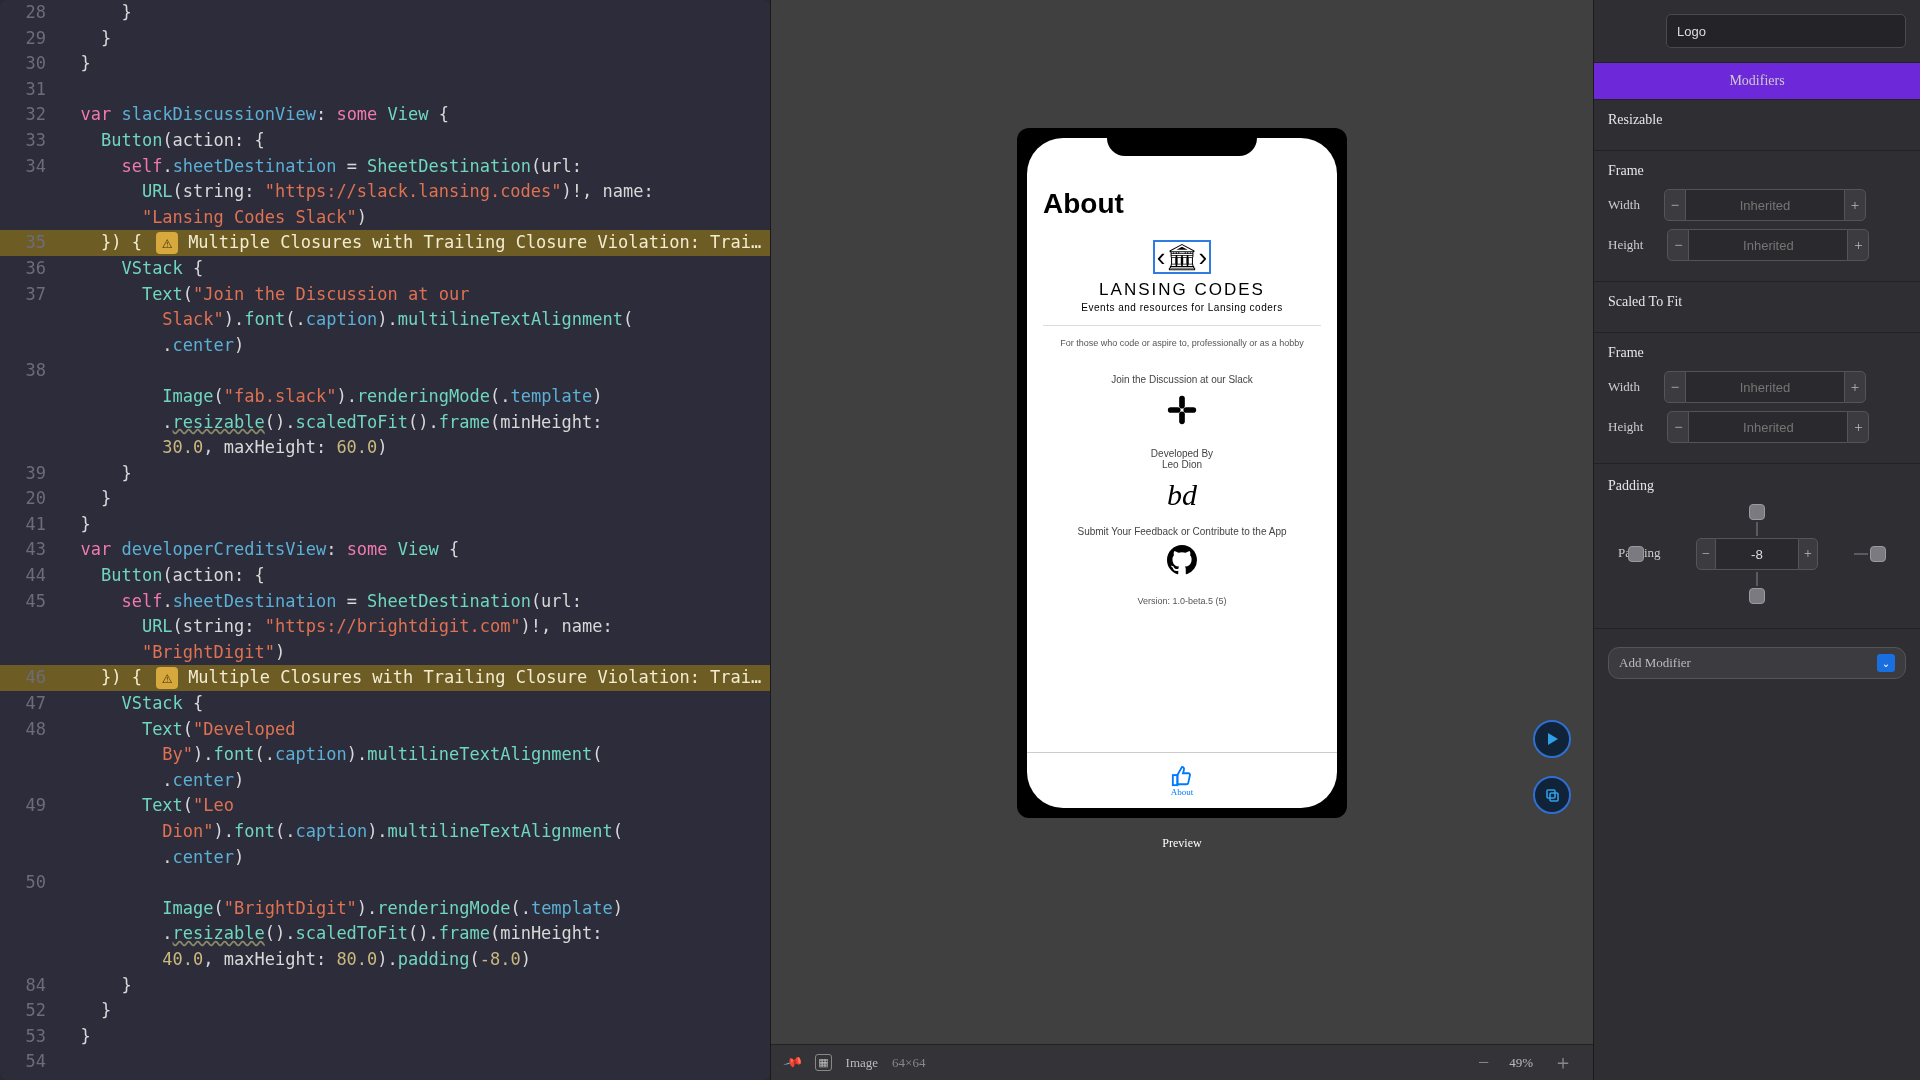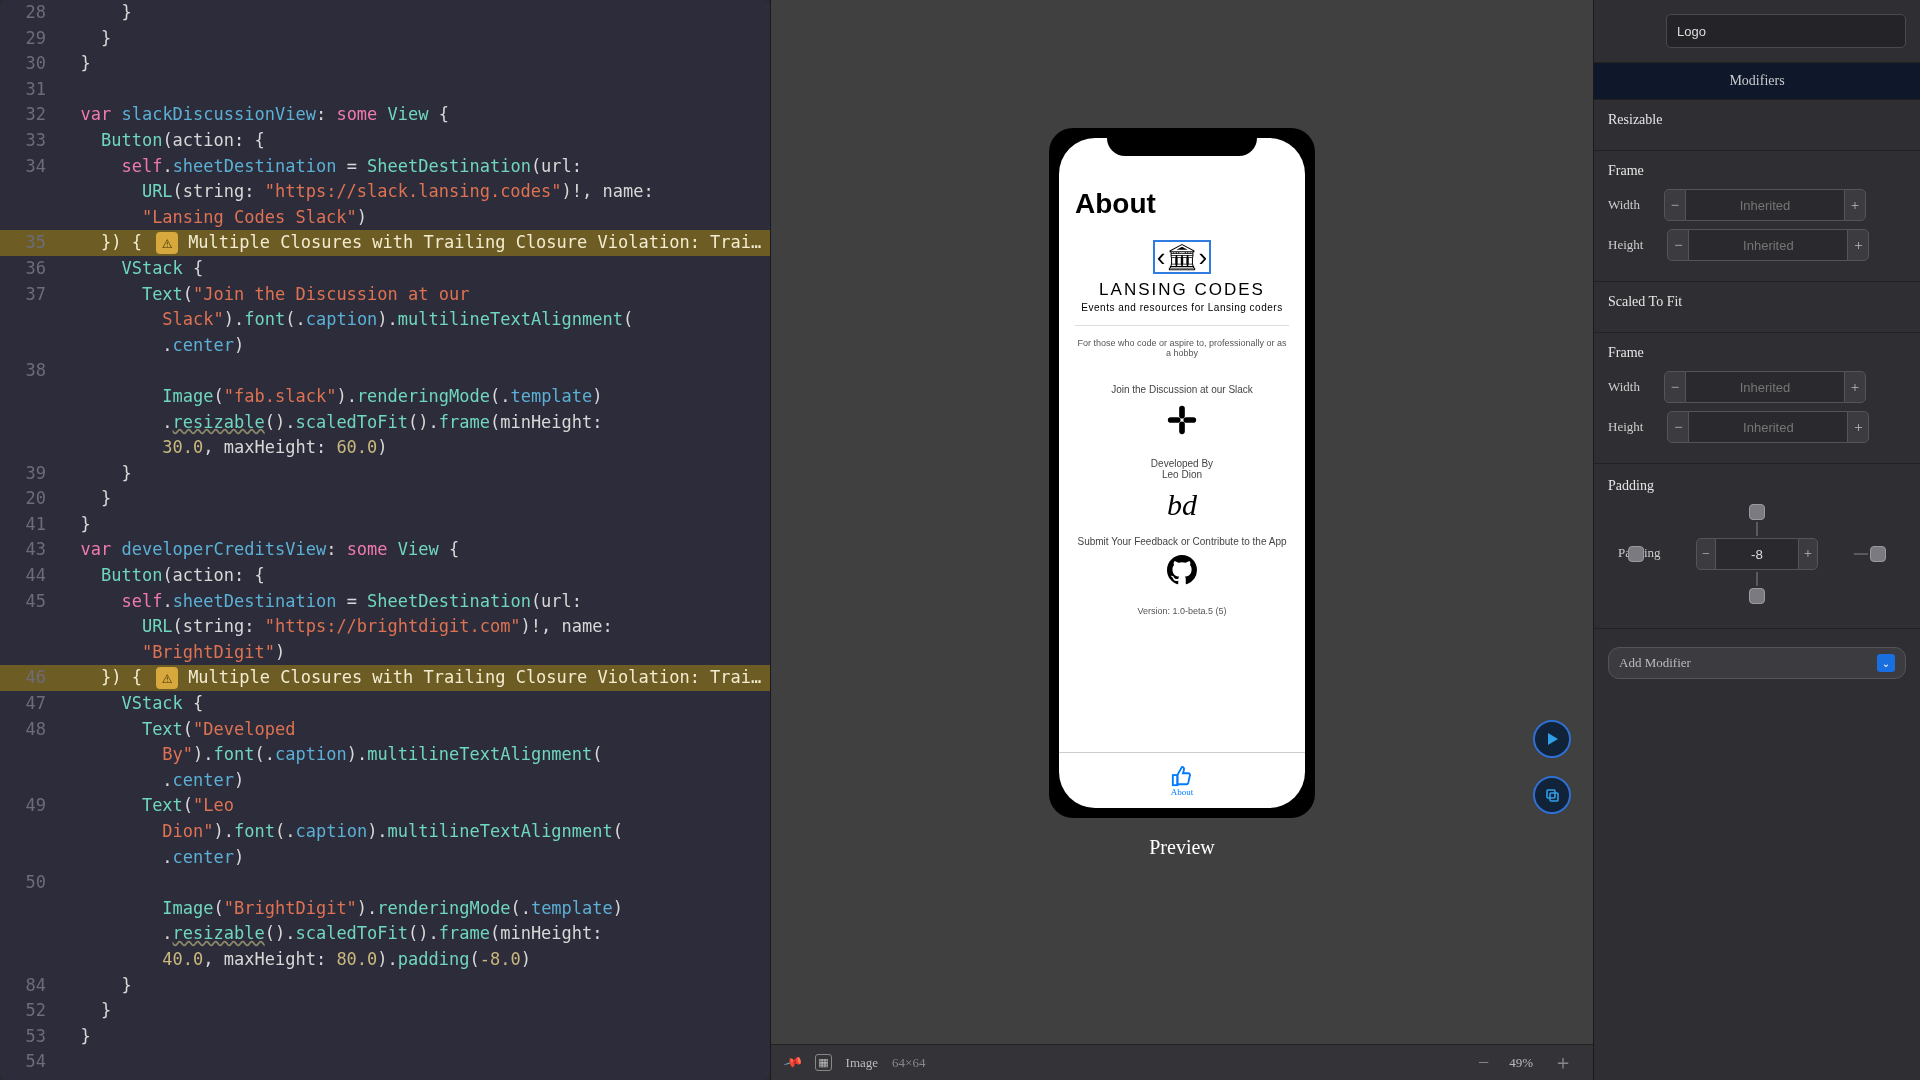--- a/index.html
+++ b/index.html
@@ -60,21 +60,21 @@
 
 .canvas {
   flex: 1;
   background: #404040;
   display:flex;flex-direction:column;align-items:center;justify-content:flex-start;
   position:relative;
   border-left:1px solid #1a1a1a; border-right:1px solid #1a1a1a;
 }
 .phone-wrap{ margin-top:128px; display:flex;flex-direction:column;align-items:center;}
 .phone{
-  width: 266px; height: 690px; background:#000; border-radius:24px; padding:10px;
+  width: 330px; height: 690px; background:#000; border-radius:12px; padding:10px;
   position:relative;
 }
 .phone-screen{
   width:100%;height:100%;background:#fff;border-radius:36px;overflow:hidden;
   position:relative;display:flex;flex-direction:column;
 }
 .notch{
   position:absolute;top:0;left:50%;transform:translateX(-50%);
   width:150px;height:28px;background:#000;border-radius:0 0 18px 18px;z-index:5;
 }
@@ -88,21 +88,21 @@
 .lc-title{font-size:17px;letter-spacing:2px;margin-top:6px;}
 .lc-sub{font-size:10px;margin-top:2px;letter-spacing:.5px;}
 .sep{height:1px;background:#ddd;width:100%;margin:12px 0;}
 .tiny{font-size:9px;color:#555;}
 .small{font-size:10px;color:#444;}
 .icon-slack,.icon-bd,.icon-gh{font-size:30px;margin:8px 0 14px;}
 .icon-bd{font-family:serif;font-style:italic;}
 .tabbar{height:56px;border-top:1px solid #ccc;display:flex;align-items:center;justify-content:center;color:#007aff;}
 .tabbar svg{width:22px;height:22px;}
 .tablabel{font-size:9px;font-family:-apple-system;}
-.prev-label{color:#fff;font-family:-apple-system;margin-top:18px;font-size:20px;}
+.prev-label{color:#fff;font-family:-apple-system;margin-top:18px;font-size:12px;}
 .canvas-controls{position:absolute;right:22px;top:720px;display:flex;flex-direction:column;gap:18px;}
 .circ-btn{width:38px;height:38px;border:2px solid #2f6fd4;border-radius:50%;display:flex;align-items:center;justify-content:center;color:#2f9fe8;background:#102338;}
 
 
 .canvas-bar{
   position:absolute;bottom:0;left:0;right:0;height:36px;
   background:#343438;border-top:1px solid #222;
   display:flex;align-items:center;padding:0 14px;color:#bbb;
   font-family:-apple-system;font-size:13px;gap:14px;
 }
@@ -112,21 +112,21 @@
 
 .inspector{
   width: 326px; background:#2f2f33; font-family:-apple-system;
 }
 .insp-top{display:flex;justify-content:flex-end;padding:14px;}
 .insp-input{
   background:#242428;border:1px solid #4a4a4e;color:#ddd;
   height:34px;border-radius:5px;padding:0 10px;font-size:13px;width:240px;
 }
 .insp-row-title{
-  background:#0f172a;border-top:1px solid #222;border-bottom:1px solid #222;
+  background:#6d28d9;border-top:1px solid #222;border-bottom:1px solid #222;
   padding:10px 0;color:#ccc;font-size:14px;text-align:center;
 }
 .insp-sec{border-bottom:1px solid #222;padding:12px 14px;color:#e6e6e6;font-size:14px;}
 .insp-sec .sec-title{font-weight:500;margin-bottom:10px;}
 .field-row{display:flex;align-items:center;gap:24px;margin-bottom:8px;}
 .field-row label{font-size:13px;color:#ccc;}
 .stepper{display:flex;align-items:center;}
 .stepper .btn{
   width:22px;height:32px;background:#3b3b40;border:1px solid #555;color:#bbb;
   display:flex;align-items:center;justify-content:center;font-size:15px;cursor:pointer;

